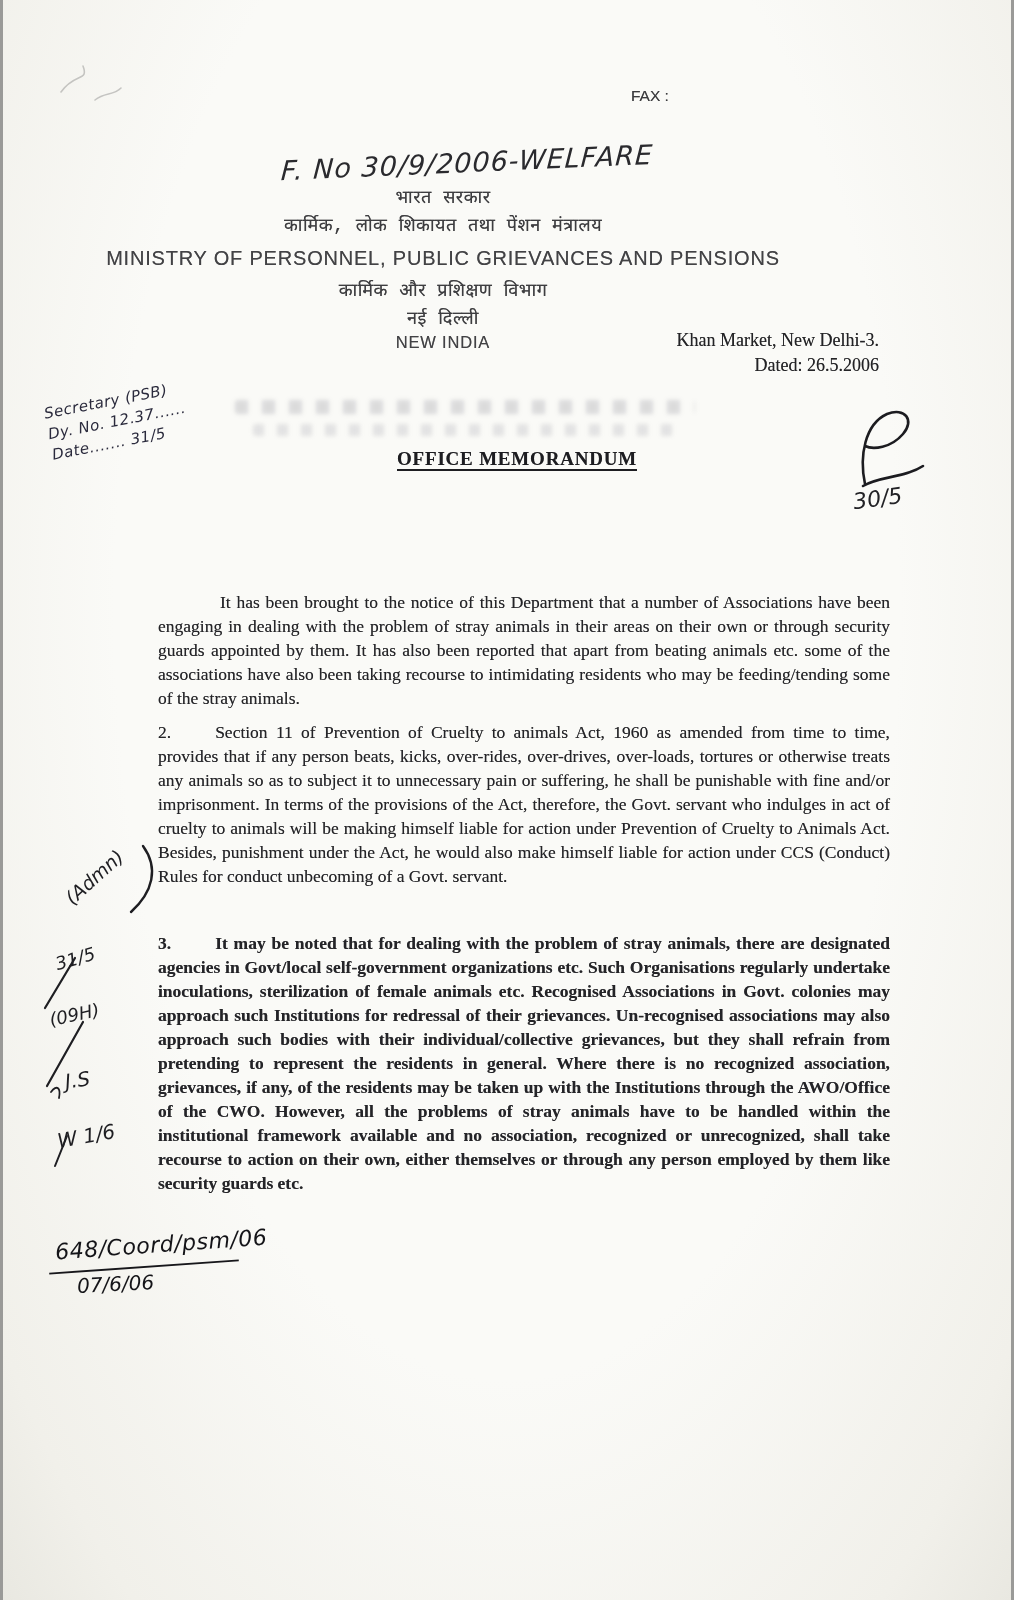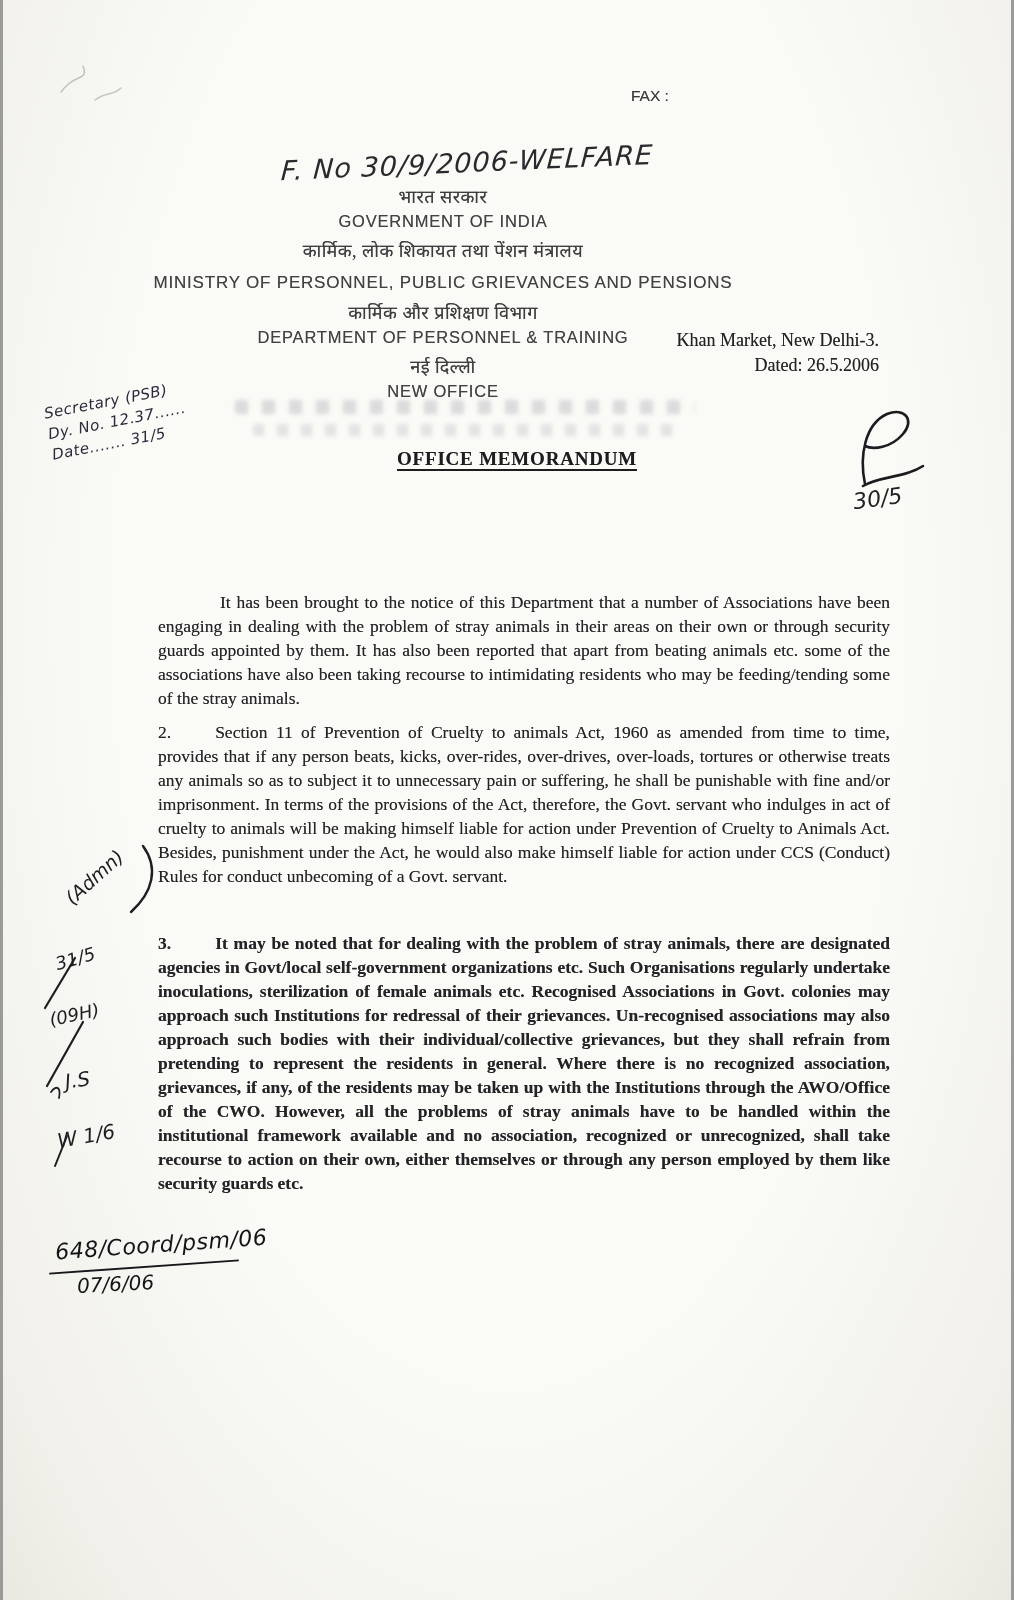--- a/index.html
+++ b/index.html
@@ -23,24 +23,24 @@
   .fax .nums div { white-space:nowrap; }
 
   
   .fileno { left:278px; top:146px; width:420px;
             font-size:27px; color:#2a2a2e;
             transform:rotate(-2.5deg) skewX(-6deg);
             letter-spacing:1px; }
 
   
   .header { left:60px; top:184px; width:760px; text-align:center; color:#3d3d40; }
-  .header .hi  { font-size:18px; margin-bottom:4px; letter-spacing:0.5px; }
+  .header .hi  { font-size:18px; margin-bottom:4px; letter-spacing:0.5px;font-family:Liberation Mono, monospace; }
   .header .en  { font-family:"Liberation Sans", sans-serif; font-size:16.5px;
                  margin-bottom:7px; letter-spacing:0.8px; color:#424245; }
-  .header .en2 { font-size:17px;margin-top:11px; }
+  .header .en2 { font-size:20px;margin-top:11px; }
 
   
   .addr { left:600px; top:328px; width:276px; text-align:right;
           font-size:18px; line-height:25px; color:#232326; }
 
   
   .stamp { left:44px; top:390px; transform:rotate(-11deg);
            font-size:15px; line-height:21px; color:#2a2a3c; letter-spacing:0.5px; }
 
   
@@ -98,27 +98,25 @@
   </svg>
 
   <div class="abs fax soft">
     <div>FAX :</div>
   </div>
 
   <div class="abs fileno hand">F. No 30/9/2006-WELFARE</div>
 
   <div class="abs header soft">
     <div class="hi">भारत सरकार</div>
-    <div class="en">GOVERNMENT OF INDIA</div>
     <div class="hi">कार्मिक, लोक शिकायत तथा पेंशन मंत्रालय</div>
     <div class="en en2">MINISTRY OF PERSONNEL, PUBLIC GRIEVANCES AND PENSIONS</div>
     <div class="hi">कार्मिक और प्रशिक्षण विभाग</div>
-    <div class="en">DEPARTMENT OF PERSONNEL &amp; TRAINING</div>
     <div class="hi">नई दिल्ली</div>
-    <div class="en">NEW OFFICE</div>
+    <div class="en">NEW INDIA</div>
   </div>
 
   <div class="abs addr soft">
     <div>Khan Market, New Delhi-3.</div>
     <div>Dated: 26.5.2006</div>
   </div>
 
   <div class="abs stamp hand">
     <div>Secretary (PSB)</div>
     <div>Dy. No. 12.37......</div>

